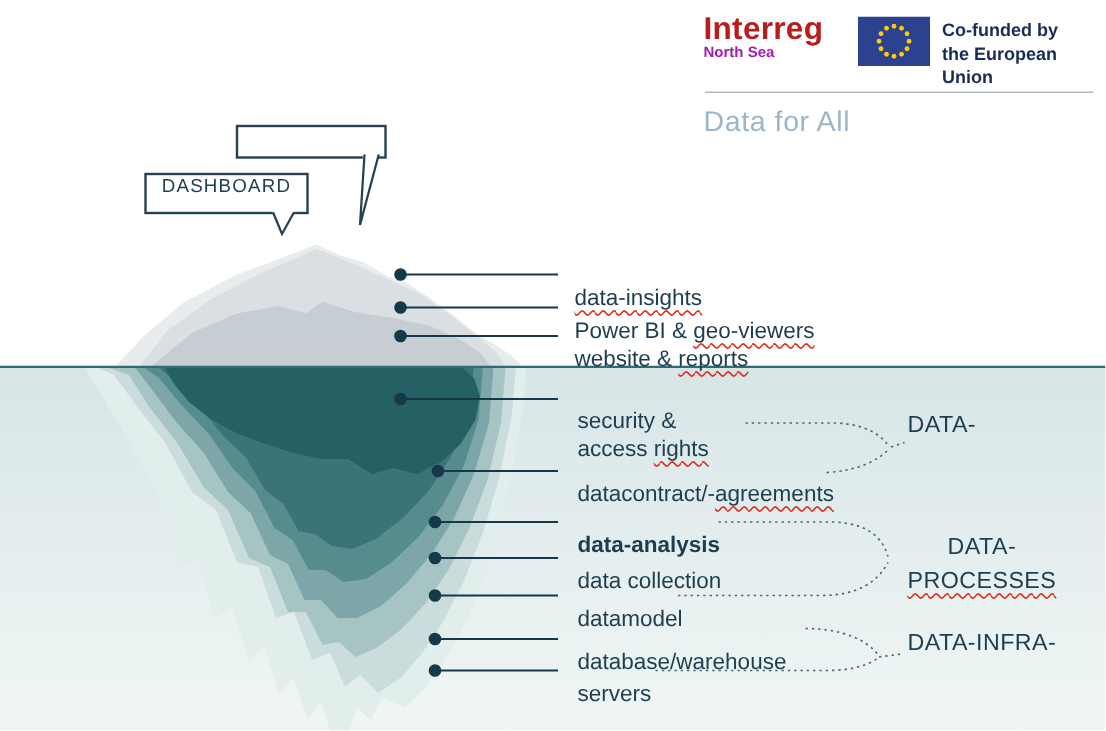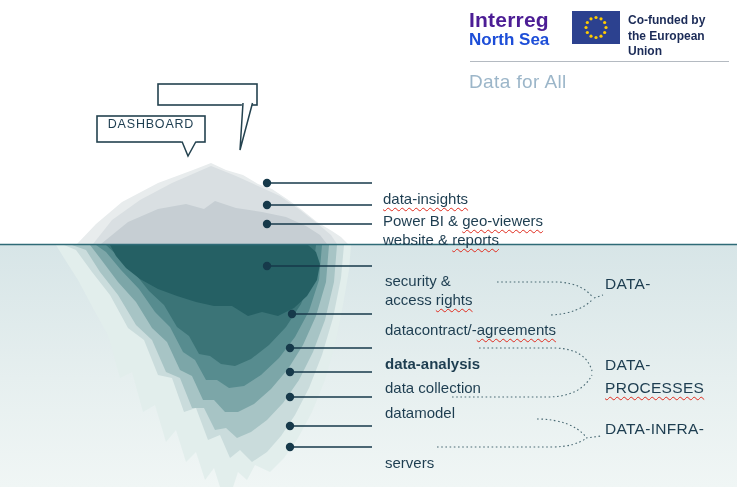--- a/index.html
+++ b/index.html
@@ -3,36 +3,36 @@
 <meta charset="utf-8">
 <style>
   html,body{margin:0;padding:0;}
   body{font-family:"Liberation Sans",sans-serif;background:#ffffff;}
   #stage{position:relative;width:737px;height:487px;overflow:hidden;background:#ffffff;}
   #water{position:absolute;left:0;top:245px;width:737px;height:242px;
          background:linear-gradient(180deg,#d7e5e7 0%,#e6efef 55%,#f0f6f5 100%);}
   #scene{position:absolute;left:0;top:0;}
   .abs{position:absolute;}
   
-  .brand1{left:469px;top:8px;font-size:21px;font-weight:bold;color:#4c1d95;letter-spacing:.2px;}
-  .brand2{left:469px;top:30px;font-size:17px;font-weight:bold;color:#1d4ed8;}
+  .brand1{left:469px;top:8px;font-size:21px;font-weight:bold;color:#b91c1c;letter-spacing:.2px;}
+  .brand2{left:469px;top:30px;font-size:10px;font-weight:bold;color:#a21caf;}
   .cofunded{left:628px;top:13px;font-size:12px;font-weight:bold;color:#1b2b57;line-height:15.5px;}
   .divider{left:470px;top:61px;width:259px;height:1px;background:#b4bac1;}
   .tagline{left:469px;top:71px;font-size:19px;color:#9cb6c9;letter-spacing:.4px;}
   
   .callout{display:flex;align-items:center;justify-content:center;
            font-size:12.5px;letter-spacing:.8px;color:#1d3d50;}
   .co-geo{left:158px;top:84px;width:99px;height:21px;}
   .co-dash{left:97px;top:116px;width:108px;height:16px;}
   
   .row{font-size:15px;color:#1d3d50;line-height:20px;white-space:nowrap;margin-top:16px;}
   .row2{line-height:19px;}
   .sp{text-decoration:underline;text-decoration-style:wavy;text-decoration-color:#e02b1e;
       text-decoration-thickness:1px;text-underline-offset:3px;}
-  .group{font-size:15.5px;color:#1d3d50;line-height:23px;letter-spacing:.3px;white-space:nowrap;}
+  .group{font-size:15.5px;color:#1d3d50;line-height:23px;letter-spacing:.3px;white-space:nowrap;text-align:center;}
 </style>
 </head>
 <body>
 
 <div id="stage">
 
   <div id="water"></div>
 
   <svg id="scene" width="737" height="487" viewBox="0 0 737 487">
 
@@ -143,20 +143,23 @@
   </div>
   <div class="abs row" style="left:385px;top:338px;font-weight:bold;">
     <span>data-analysis</span><span class="sp"></span>
   </div>
   <div class="abs row" style="left:385px;top:362px;">
     <span>data collection</span><span class="sp"></span>
   </div>
   <div class="abs row" style="left:385px;top:387px;">
     <span>datamodel</span><span class="sp"></span>
   </div>
+  <div class="abs row" style="left:385px;top:416px;">
+    <span>database/warehouse</span><span class="sp"></span>
+  </div>
   <div class="abs row" style="left:385px;top:437px;">
     <span>servers</span><span class="sp"></span>
   </div>
 
   <div class="abs group" style="left:605px;top:272px;">
     <div>DATA-</div>
   </div>
   <div class="abs group" style="left:605px;top:353px;">
     <div>DATA-</div>
     <div class="sp">PROCESSES</div>

